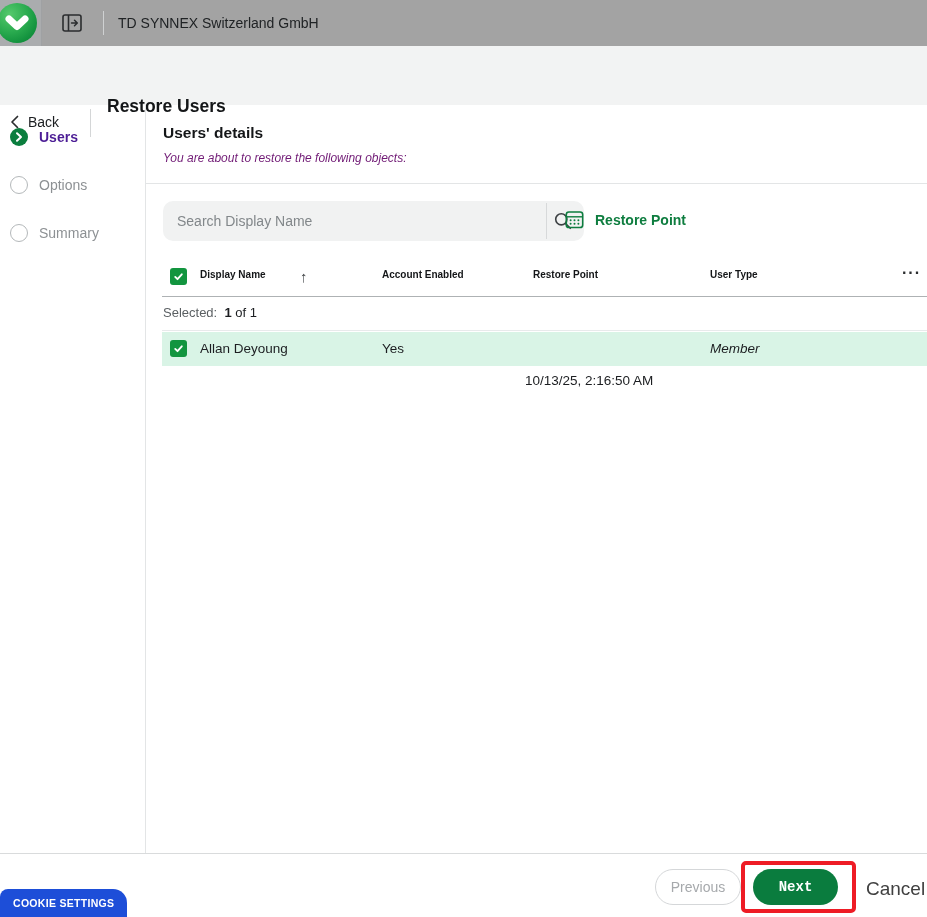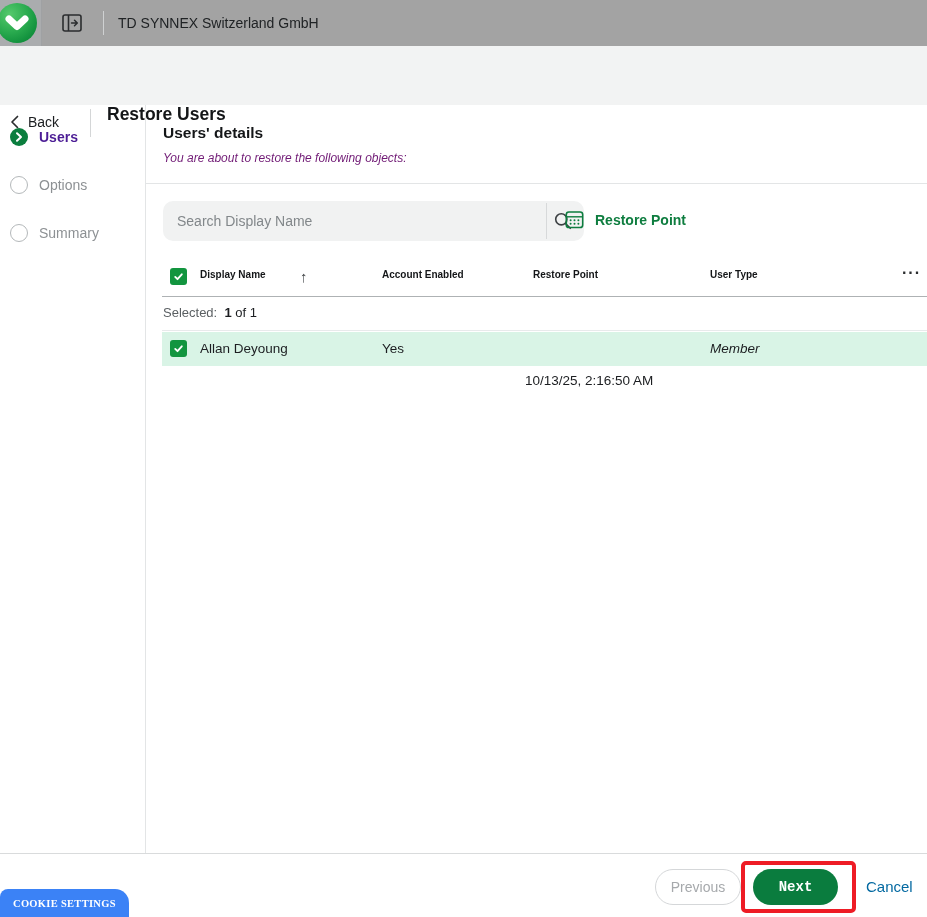--- a/index.html
+++ b/index.html
@@ -14,21 +14,21 @@
   .logo-circle svg { position:absolute; left:0; top:0; }
   .panel-btn { position:absolute; left:61px; top:13px; width:22px; height:20px; display:flex; align-items:center; justify-content:center; cursor:pointer; }
   .topbar-div { position:absolute; left:103px; top:11px; width:1px; height:24px; background:#cfd1d2; }
   .company { position:absolute; left:118px; top:15px; font-size:14px; color:#202325; }
 
   
   .pagehead { position:absolute; left:0; top:46px; width:927px; height:59px; background:#f2f3f3; }
   .back-btn { position:absolute; left:10px; top:68px; display:flex; align-items:center; gap:9px; cursor:pointer; }
   .back-label { font-size:14px; color:#1c1e21;text-align:center; }
   .pagehead-div { position:absolute; left:90px; top:63px; width:1px; height:28px; background:#d4d6d7; }
-  .page-title { position:absolute; left:107px; top:58px; font-size:17.5px; font-weight:700; color:#141618; }
+  .page-title { position:absolute; left:107px; top:50px; font-size:17.5px; font-weight:700; color:#141618; }
 
   
   .sidebar-div { position:absolute; left:145px; top:105px; width:1px; height:748px; background:#e3e5e6; }
   .step { position:absolute; left:10px; display:flex; align-items:center; gap:11px; cursor:pointer; }
   .step-circle { width:18px; height:18px; border-radius:50%; flex:0 0 18px; position:relative; }
   .step-circle.active { background:#0b7e3e; }
   .step-circle.pending { background:#fff; border:1.5px solid #b4b8ba; }
   .step-label { font-size:14px; }
   .step-label.active { color:#4c1d95; font-weight:600; }
   .step-label.pending { color:#8d9194; }
@@ -76,26 +76,26 @@
   
   .footer-div { position:absolute; left:0; top:853px; width:927px; height:1px; background:#d9dbdc; }
   .btn-previous { position:absolute; left:655px; top:869px; width:86px; height:36px; background:#ffffff;
                   border:1px solid #d5d7d9; border-radius:18px; font-size:14px; color:#a6a9ac;
                   font-family:"Liberation Sans", sans-serif; cursor:default; }
   .annotation-box { position:absolute; left:741px; top:861px; width:115px; height:52px;
                     border:4px solid #ee1c25; border-radius:5px; pointer-events:none; }
   .btn-next { position:absolute; left:753px; top:869px; width:85px; height:36px; background:#0a7c3e;
               border:none; border-radius:18px; font-size:14px; font-weight:600; color:#ffffff;
               font-family:Liberation Mono, monospace; cursor:pointer; }
-  .btn-cancel { position:absolute; left:866px; top:878px; background:none; border:none; font-size:15px;
-                color:#0369a1; font-family:"Liberation Sans", sans-serif; cursor:pointer; }
-
-  .cookie-btn { position:absolute; left:0; top:889px; height:28px; padding:0 13px; background:#3b82f6;
+  .btn-cancel { position:absolute; left:866px; top:878px; background:none; border:none; font-size:19px;
+                color:#404040; font-family:"Liberation Sans", sans-serif; cursor:pointer; }
+
+  .cookie-btn { position:absolute; left:0; top:889px; height:28px; padding:0 13px; background:#1d4ed8;
                 border:none; border-radius:8px 14px 0 0; font-size:10.5px; font-weight:700; letter-spacing:0.3px;
-                color:#ffffff; font-family:Liberation Serif, serif; cursor:pointer; }
+                color:#ffffff; font-family:Liberation Sans, sans-serif; cursor:pointer; }
 </style>
 </head>
 <body>
 
 <div class="topbar">
   <div class="logo-box">
     <div class="logo-circle">
       <svg width="40" height="40" viewBox="0 0 40 40">
         <path d="M12 16 L20 23.5 L28 16" fill="none" stroke="#ffffff" stroke-width="7" stroke-linecap="round" stroke-linejoin="round"></path>
       </svg>

